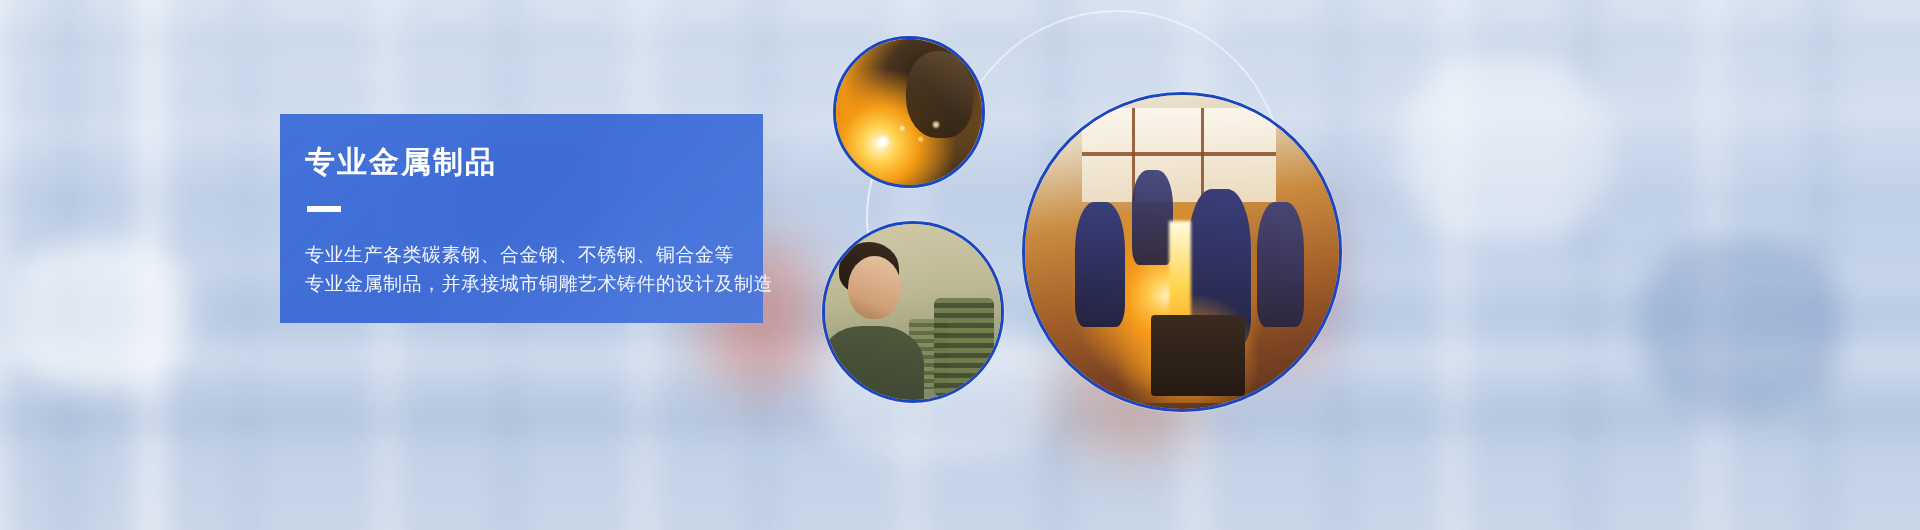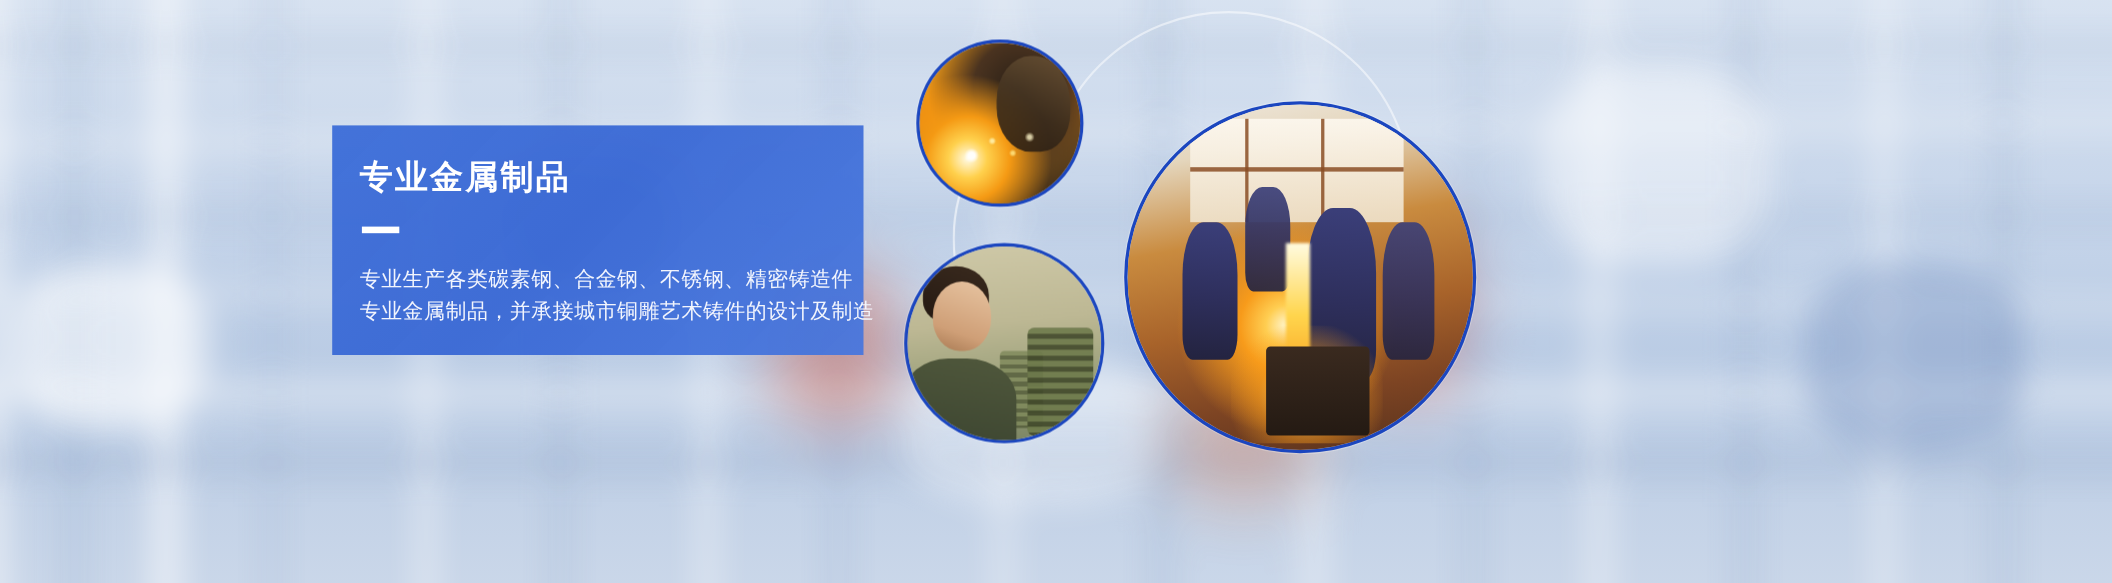--- a/index.html
+++ b/index.html
@@ -26,21 +26,21 @@
   .col{position:absolute;top:-40px;bottom:-40px;background:rgba(255,255,255,.55);}
   .col.d{background:rgba(120,148,190,.45);}
   
   .beam{position:absolute;left:-40px;right:-40px;background:rgba(255,255,255,.45);}
   .beam.d{background:rgba(105,134,180,.40);}
   .blob{position:absolute;border-radius:40%;}
   .warm{position:absolute;border-radius:50%;filter:blur(26px);}
 
   
   #panel{
-    position:absolute;left:302px;top:114px;width:483px;height:209px;
+    position:absolute;left:280px;top:114px;width:483px;height:209px;
     background:linear-gradient(135deg,rgba(61,110,216,.96) 0%,rgba(56,103,212,.95) 45%,rgba(70,118,222,.93) 100%);
     box-sizing:border-box;
     padding:30px 0 0 25px;
   }
   #panel h1{
     margin:0;
     font-size:30px;line-height:1.2;font-weight:700;color:#ffffff;
     letter-spacing:2px;
   }
   .divider{
@@ -241,16 +241,16 @@
     <div class="worker w4"></div>
     <div class="worker w3"></div>
     <div class="glow"></div>
     <div class="pour"></div>
     <div class="ladle"></div>
   </div>
 
   <div id="panel">
     <h1>专业金属制品</h1>
     <div class="divider"></div>
-    <p><span>专业生产各类碳素钢、合金钢、不锈钢、精密铸造件</span><br><span>专业金属制品，并承接城市铜雕艺术铸件的设计及制造</span></p>
+    <p><span>专业生产各类碳素钢、合金钢、不锈钢、铜合金等</span><br><span>专业金属制品，并承接城市铜雕艺术铸件的设计及制造</span></p>
   </div>
 
 </div>
 
 </body></html>

